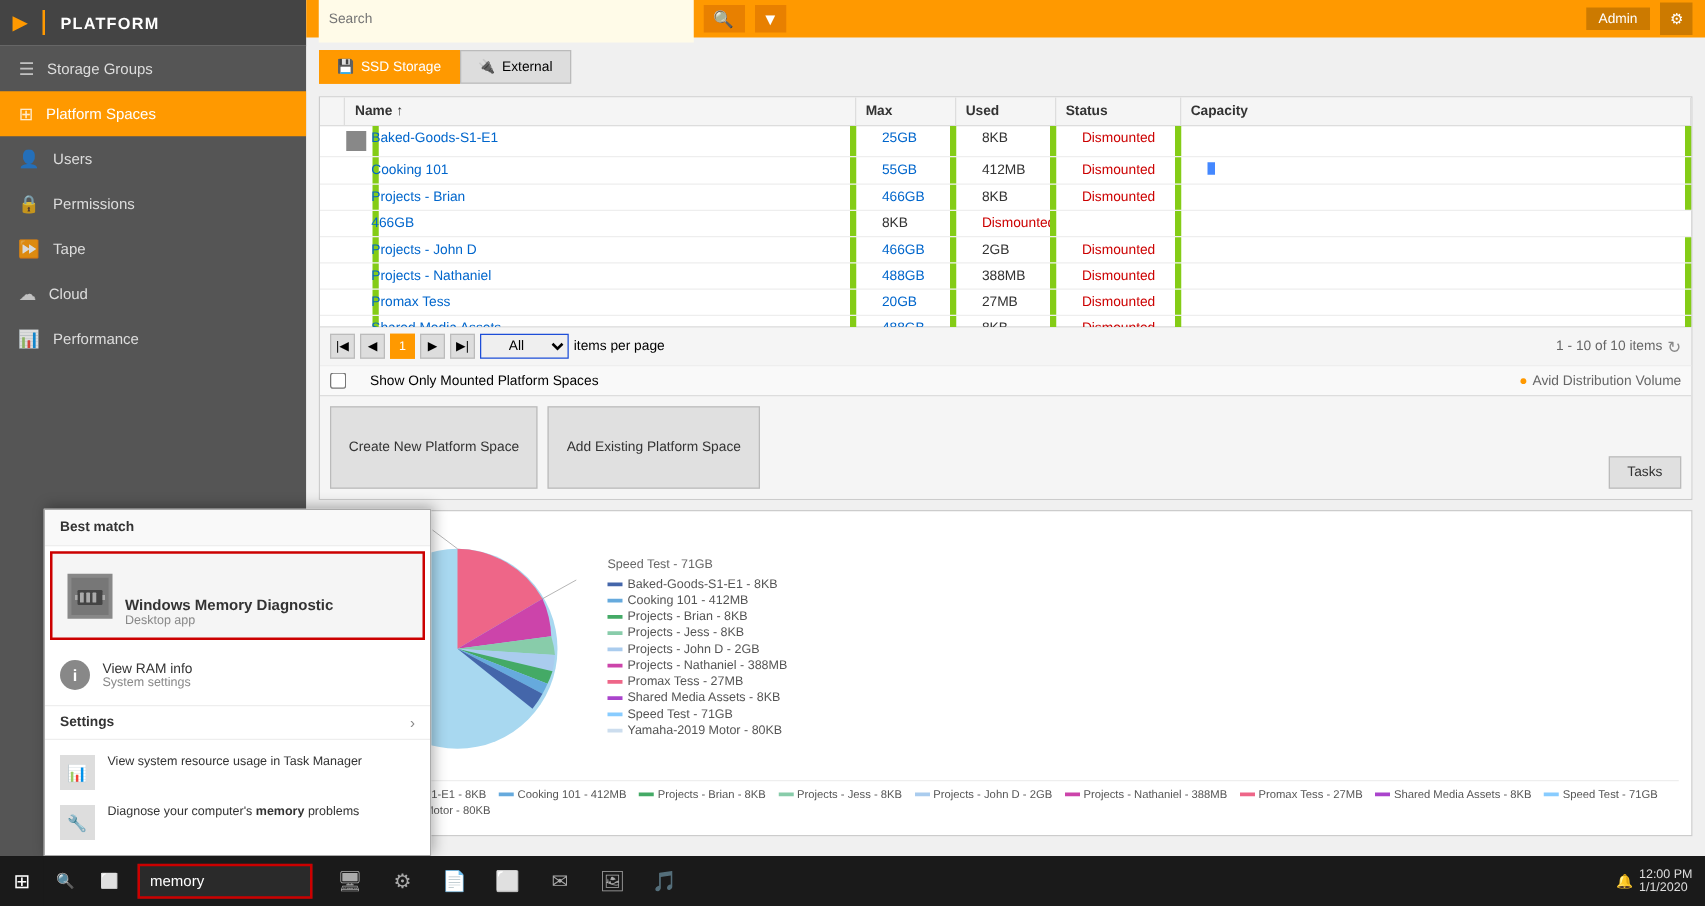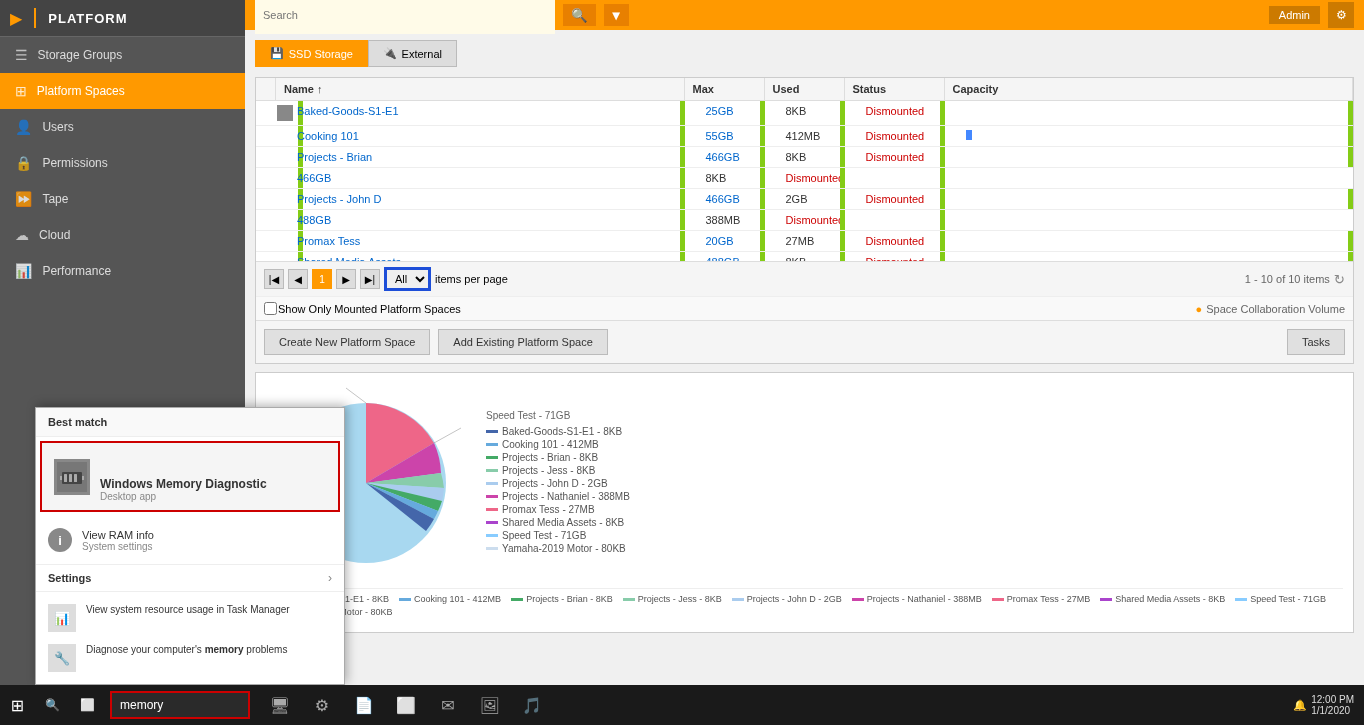--- a/index.html
+++ b/index.html
@@ -47,21 +47,21 @@
     .tr { display: grid; grid-template-columns: 20px 1fr 80px 80px 100px 1fr; border-bottom: 1px solid #eee; }
     .td { padding: 4px 21px; font-size: 11px; color: #333; border-right: 5px solid #84cc16; overflow: hidden; white-space: nowrap; }
     .td.link { color: #0066cc; cursor: pointer; }
     .td.red { color: #cc0000; }
     .capacity-bar { height: 10px; background: #4488ff; display: inline-block; }
 
     
     .pagination { display: flex; align-items: center; gap: 4px; padding: 5px 8px; background: #f5f5f5; border-top: 1px solid #ddd; font-size: 11px; }
     .page-btn { width: 20px; height: 20px; background: #ddd; border: 1px solid #bbb; cursor: pointer; display: flex; align-items: center; justify-content: center; font-size: 10px; }
     .page-btn.active { background: #f90; color: white; border-color: #f90; }
-    .items-select { padding: 2px 4px; font-size: 11px; border: 3px solid #1d4ed8; }
+    .items-select { padding: 2px 18px; font-size: 11px; border: 1px solid #1d4ed8; }
     .page-info { margin-left: auto; color: #666; }
     .refresh-btn { background: none; border: none; cursor: pointer; color: #888; }
 
     
     .action-buttons { display: flex; gap: 8px; padding: 8px; background: #f5f5f5; border-top: 1px solid #ddd; }
     .btn { padding: 6px 14px; background: #e0e0e0; border: 1px solid #bbb; cursor: pointer; font-size: 11px; color: #333; }
     .btn-right { margin-left: auto; }
 
     
     .chart-section { background: white; border: 1px solid #ccc; padding: 10px; margin-top: 8px; }
@@ -224,20 +224,21 @@
             <div class="tr">
               <div class="td"></div>
               <div class="td link">Projects - John D</div>
               <div class="td link">466GB</div>
               <div class="td">2GB</div>
               <div class="td red">Dismounted</div>
               <div class="td"></div>
             </div>
             <div class="tr">
               <div class="td"></div>
+              <div class="td link">Projects - Nathaniel</div>
               <div class="td link">488GB</div>
               <div class="td">388MB</div>
               <div class="td red">Dismounted</div>
               <div class="td"></div>
             </div>
             <div class="tr">
               <div class="td"></div>
               <div class="td link">Promax Tess</div>
               <div class="td link">20GB</div>
               <div class="td">27MB</div>
@@ -262,34 +263,34 @@
           <button class="page-btn">▶|</button>
           <select class="items-select">
             <option>All</option>
           </select>
           <span>items per page</span>
           <span class="page-info">1 - 10 of 10 items</span>
           <button class="refresh-btn">↻</button>
         </div>
 
         <div style="display:flex; align-items:center; justify-content:space-between; padding:5px 8px; border-top:1px solid #eee; background:#f9f9f9;">
-          <label style="display:flex;align-items:center;gap:1px;font-size:11px;">
+          <label style="display:flex;align-items:center;gap:19px;font-size:11px;">
             <input type="checkbox" style="">
             <span>Show Only Mounted Platform Spaces</span>
           </label>
           <div style="display:flex;align-items:center;gap:4px;font-size:11px;color:#666;">
             <span style="color:#f90;">●</span>
-            <span>Space Collaboration Volume</span>
+            <span>Avid Distribution Volume</span>
           </div>
         </div>
 
         <div class="action-buttons">
           <button class="btn">Create New Platform Space</button>
           <button class="btn">Add Existing Platform Space</button>
-          <button class="btn btn-right" style="margin-left:auto;">Tasks</button>
+          <button class="btn btn-right" style="margin-left:auto;margin-top:40px;">Tasks</button>
         </div>
       </div>
 
       <div class="chart-section">
         <div class="chart-content">
           <div class="pie-chart">
             <svg viewBox="0 0 200 200" width="200" height="200">
 
               <circle cx="100" cy="100" r="80" fill="#a8d8f0"></circle>
 

